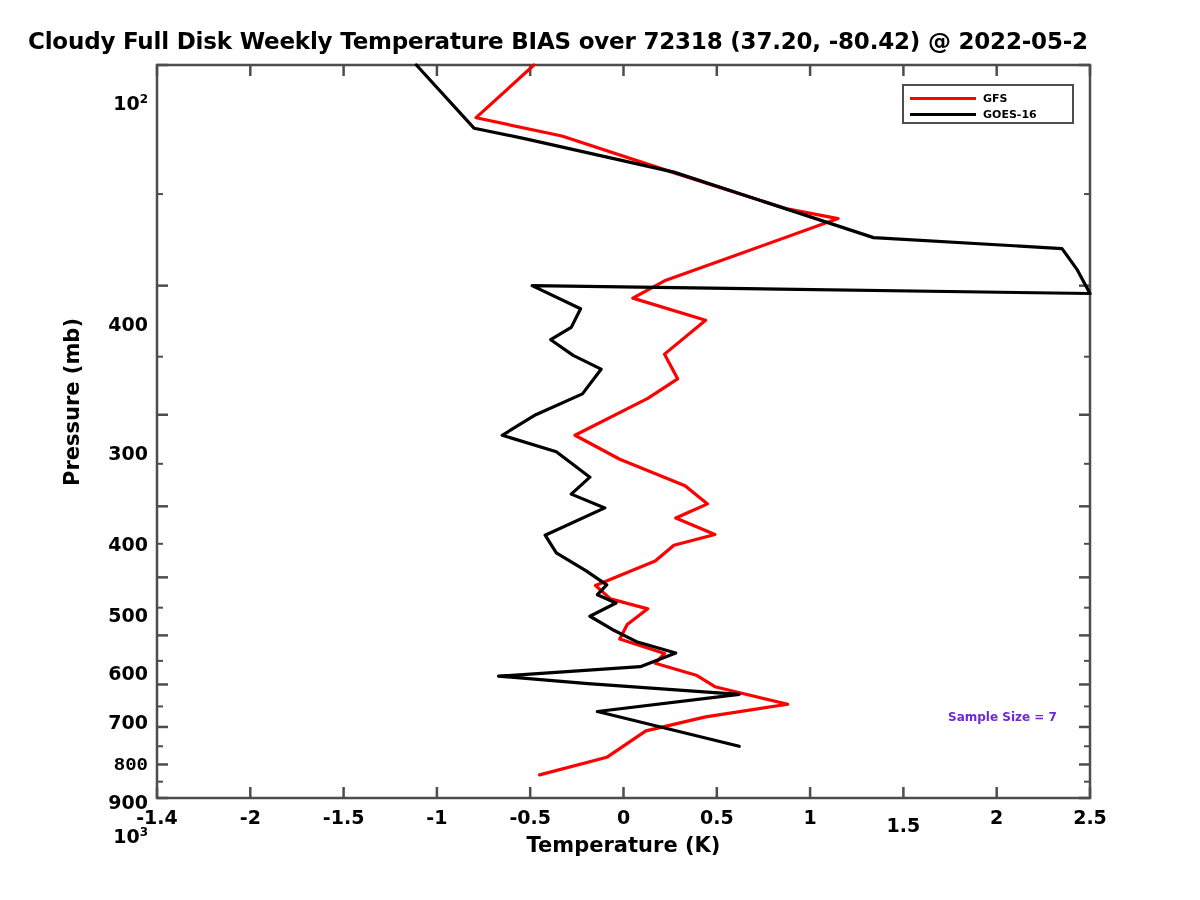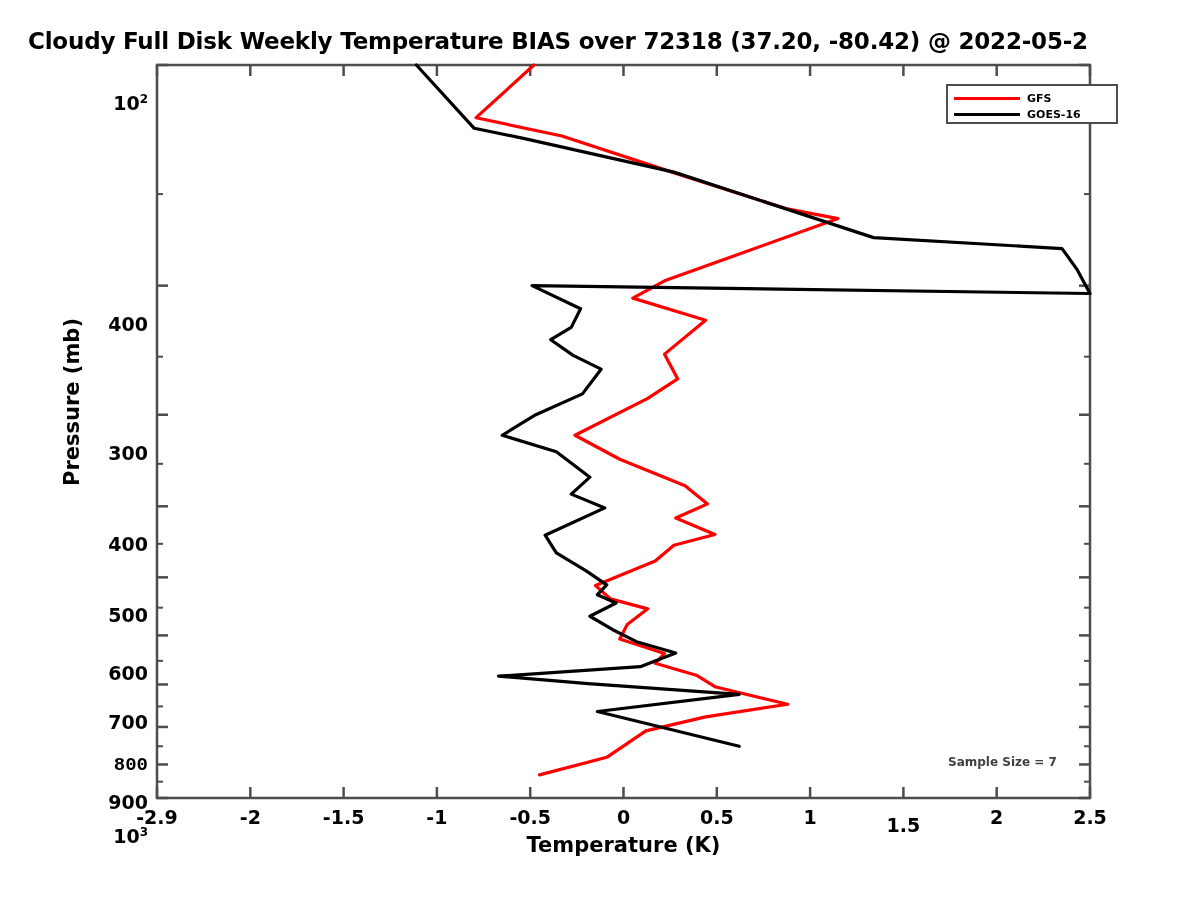--- a/index.html
+++ b/index.html
@@ -29,29 +29,28 @@
   }
   .ytick-label{
     position:absolute;font-size:19px;font-weight:bold;color:#000;
     text-align:right;transform:translateY(-50%);margin-top:38px;
   }
   .ytick-label sup{font-size:12px;vertical-align:super;}
   .legend-box{
     position:absolute;left:902px;top:84px;width:172px;height:40px;
     border:2px solid #4d4d4d;background:#fff;box-sizing:border-box;
     padding:4px 6px;
-    margin-left:44px;
   }
   .legend-row{display:flex;align-items:center;height:16px;}
   .legend-swatch{width:66px;height:0;border-top:3px solid #000;margin-right:7px;}
   .legend-swatch.gfs{border-top-color:#ff0000;}
   .legend-text{font-size:11px;font-weight:bold;color:#000;line-height:11px;}
   .sample-size{
-    position:absolute;left:948px;top:755px;
-    font-size:12px;font-weight:bold;color:#404040;white-space:nowrap;
+    position:absolute;left:948px;top:710px;
+    font-size:12px;font-weight:bold;color:#6d28d9;white-space:nowrap;
   }
   svg{position:absolute;left:0;top:0;}
 </style>
 </head>
 <body>
 
 <div id="chart-root">
 
   <div class="title">Cloudy Full Disk Weekly Temperature BIAS over 72318 (37.20, -80.42) @ 2022-05-2</div>
 
@@ -122,21 +121,21 @@
         <line x1="157" y1="781.6714026767253" x2="163" y2="781.6714026767253" stroke="#4d4d4d" stroke-width="2"></line>
         <line x1="1090" y1="781.6714026767253" x2="1084" y2="781.6714026767253" stroke="#4d4d4d" stroke-width="2"></line>
       </g>
     <g id="series-paths">
         <path d="M 533.93 65.00 L 476.09 117.69 L 561.92 136.04 L 672.02 172.11 L 785.84 208.59 L 838.09 218.57 L 664.55 280.84 L 632.83 298.14 L 705.60 320.31 L 664.55 354.13 L 677.61 378.82 L 647.76 398.40 L 574.98 435.27 L 619.77 459.22 L 685.08 485.76 L 707.47 503.91 L 675.75 518.03 L 714.93 534.47 L 673.88 545.22 L 655.22 561.02 L 595.51 585.52 L 610.44 598.88 L 647.76 608.84 L 627.23 624.59 L 619.77 639.08 L 664.55 653.43 L 655.22 663.30 L 696.27 675.23 L 714.93 686.72 L 787.71 704.29 L 705.60 716.86 L 645.89 730.92 L 606.71 757.31 L 539.53 774.90" fill="none" stroke="#ff0000" stroke-width="3.2" stroke-linejoin="round" stroke-linecap="round"></path>
         <path d="M 416.37 65.00 L 474.22 128.30 L 524.60 138.57 L 673.88 172.11 L 873.54 237.64 L 1062.01 248.56 L 1076.94 269.33 L 1090.00 293.52 L 532.07 285.65 L 580.58 308.68 L 571.25 327.37 L 550.73 339.69 L 573.12 355.41 L 601.11 369.18 L 582.45 393.90 L 535.80 414.73 L 502.21 435.27 L 556.32 451.75 L 589.91 477.16 L 571.25 494.14 L 604.84 507.90 L 545.13 535.20 L 556.32 552.87 L 586.18 570.91 L 606.71 584.89 L 597.38 594.69 L 616.04 603.02 L 589.91 616.25 L 612.30 629.49 L 636.56 641.69 L 675.75 652.93 L 640.29 666.69 L 498.48 676.16 L 588.05 683.55 L 739.19 694.31 L 597.38 711.47 L 739.19 746.26" fill="none" stroke="#000000" stroke-width="3.2" stroke-linejoin="round" stroke-linecap="round"></path>
       </g>
   </svg>
 
   <div id="xtick-labels">
-      <div class="xtick-label" style="left: 157px; top: 806px;">-2.9</div>
+      <div class="xtick-label" style="left: 157px; top: 806px;">-1.4</div>
       <div class="xtick-label" style="left: 250.3px; top: 806px;">-2</div>
       <div class="xtick-label" style="left: 343.6px; top: 806px;">-1.5</div>
       <div class="xtick-label" style="left: 436.9px; top: 806px;">-1</div>
       <div class="xtick-label" style="left: 530.2px; top: 806px;">-0.5</div>
       <div class="xtick-label" style="left: 623.5px; top: 806px;">0</div>
       <div class="xtick-label" style="left: 716.8px; top: 806px;">0.5</div>
       <div class="xtick-label" style="left: 810.1px; top: 806px;">1</div>
       <div class="xtick-label" style="left: 903.4px; top: 806px; margin-top: 8px;">1.5</div>
       <div class="xtick-label" style="left: 996.7px; top: 806px;">2</div>
       <div class="xtick-label" style="left: 1090px; top: 806px;">2.5</div>

